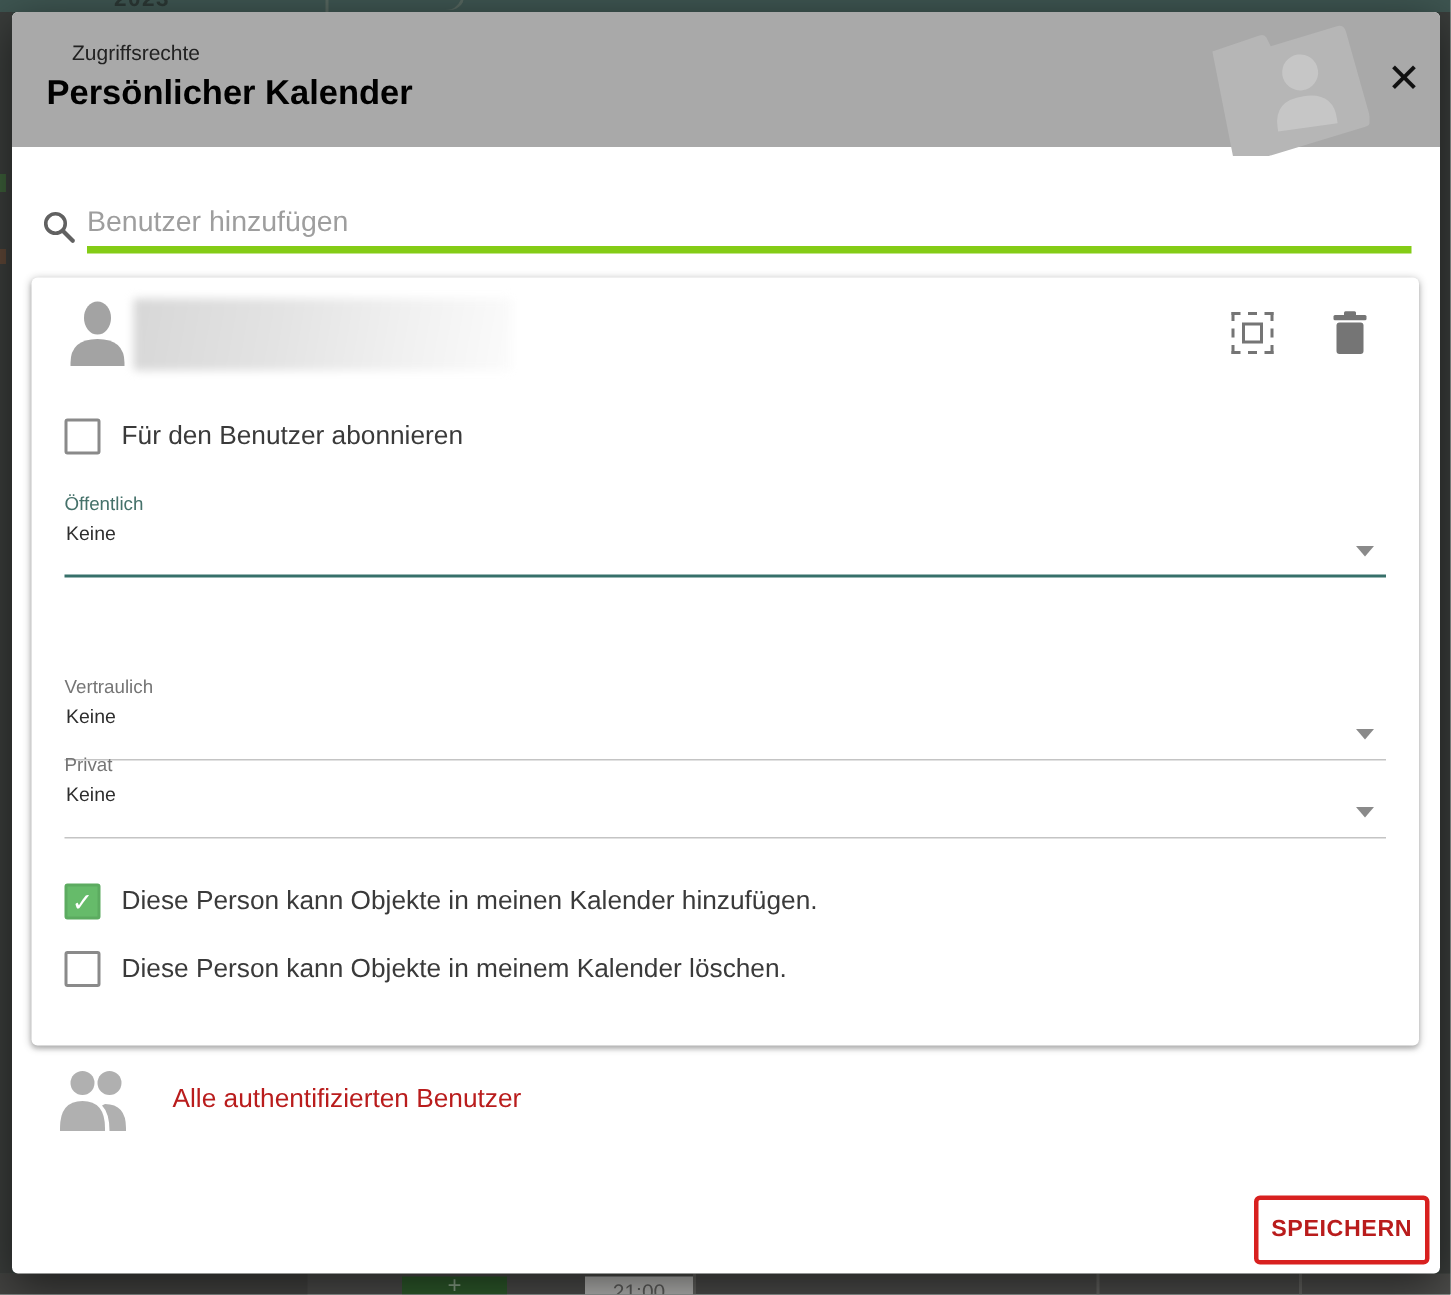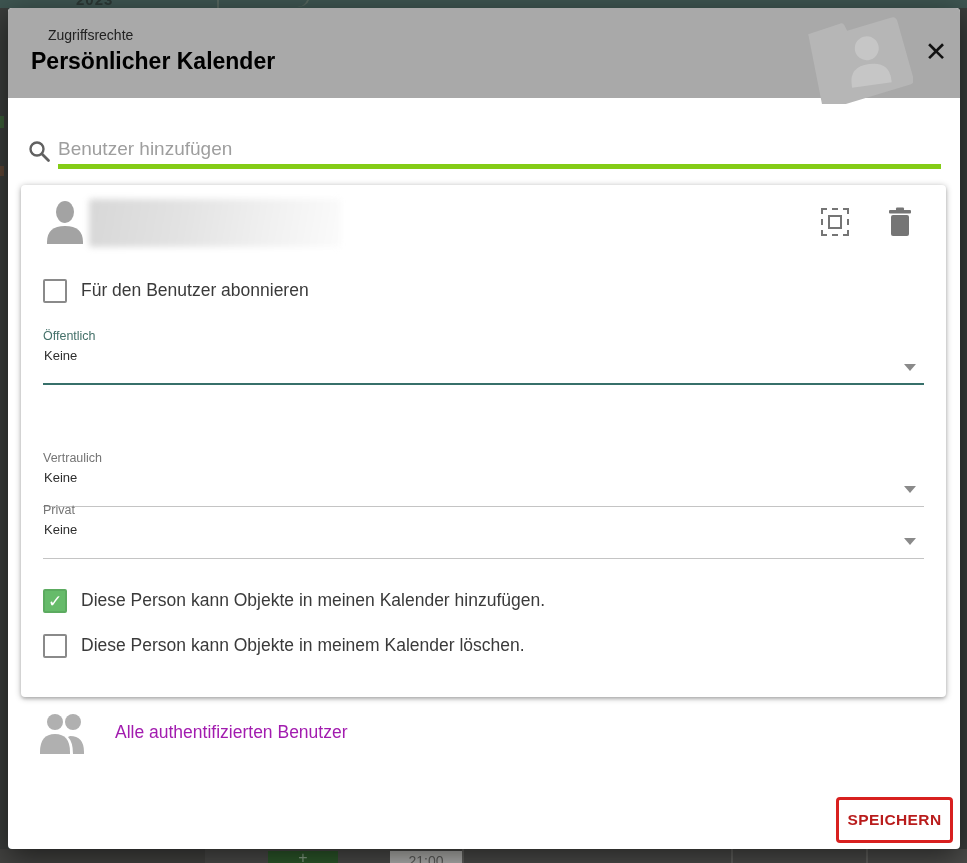--- a/index.html
+++ b/index.html
@@ -116,21 +116,21 @@
   .dd-group.focused .dd-underline { height:2px; background:#37706a; }
   .chevron-down-icon {
     position:absolute; right:8px; bottom:14px; width:0; height:0;
     border-left:6px solid transparent; border-right:6px solid transparent;
     border-top:7px solid #8a8a8a;
   }
 
   
   .all-users-row { position:absolute; left:32px; top:700px; width:500px; height:52px; }
   .users-icon { position:absolute; left:0; top:4px; width:52px; height:44px; }
-  .all-users-label { position:absolute; left:75px; top:14px; font-size:17.5px; color:#a21caf; white-space:nowrap; }
+  .all-users-label { position:absolute; left:75px; top:14px; font-size:17.5px; color:#b91c1c; white-space:nowrap; }
 
   
   .save-annotation {
     position:absolute; left:828px; top:789px; width:117px; height:46px;
     border:3px solid #d8201f; border-radius:4px;
   }
   .save-btn {
     position:absolute; left:0; top:0; width:111px; height:40px;
     background:transparent; border:none; cursor:pointer;
     font-family:"Liberation Sans","DejaVu Sans",sans-serif;

